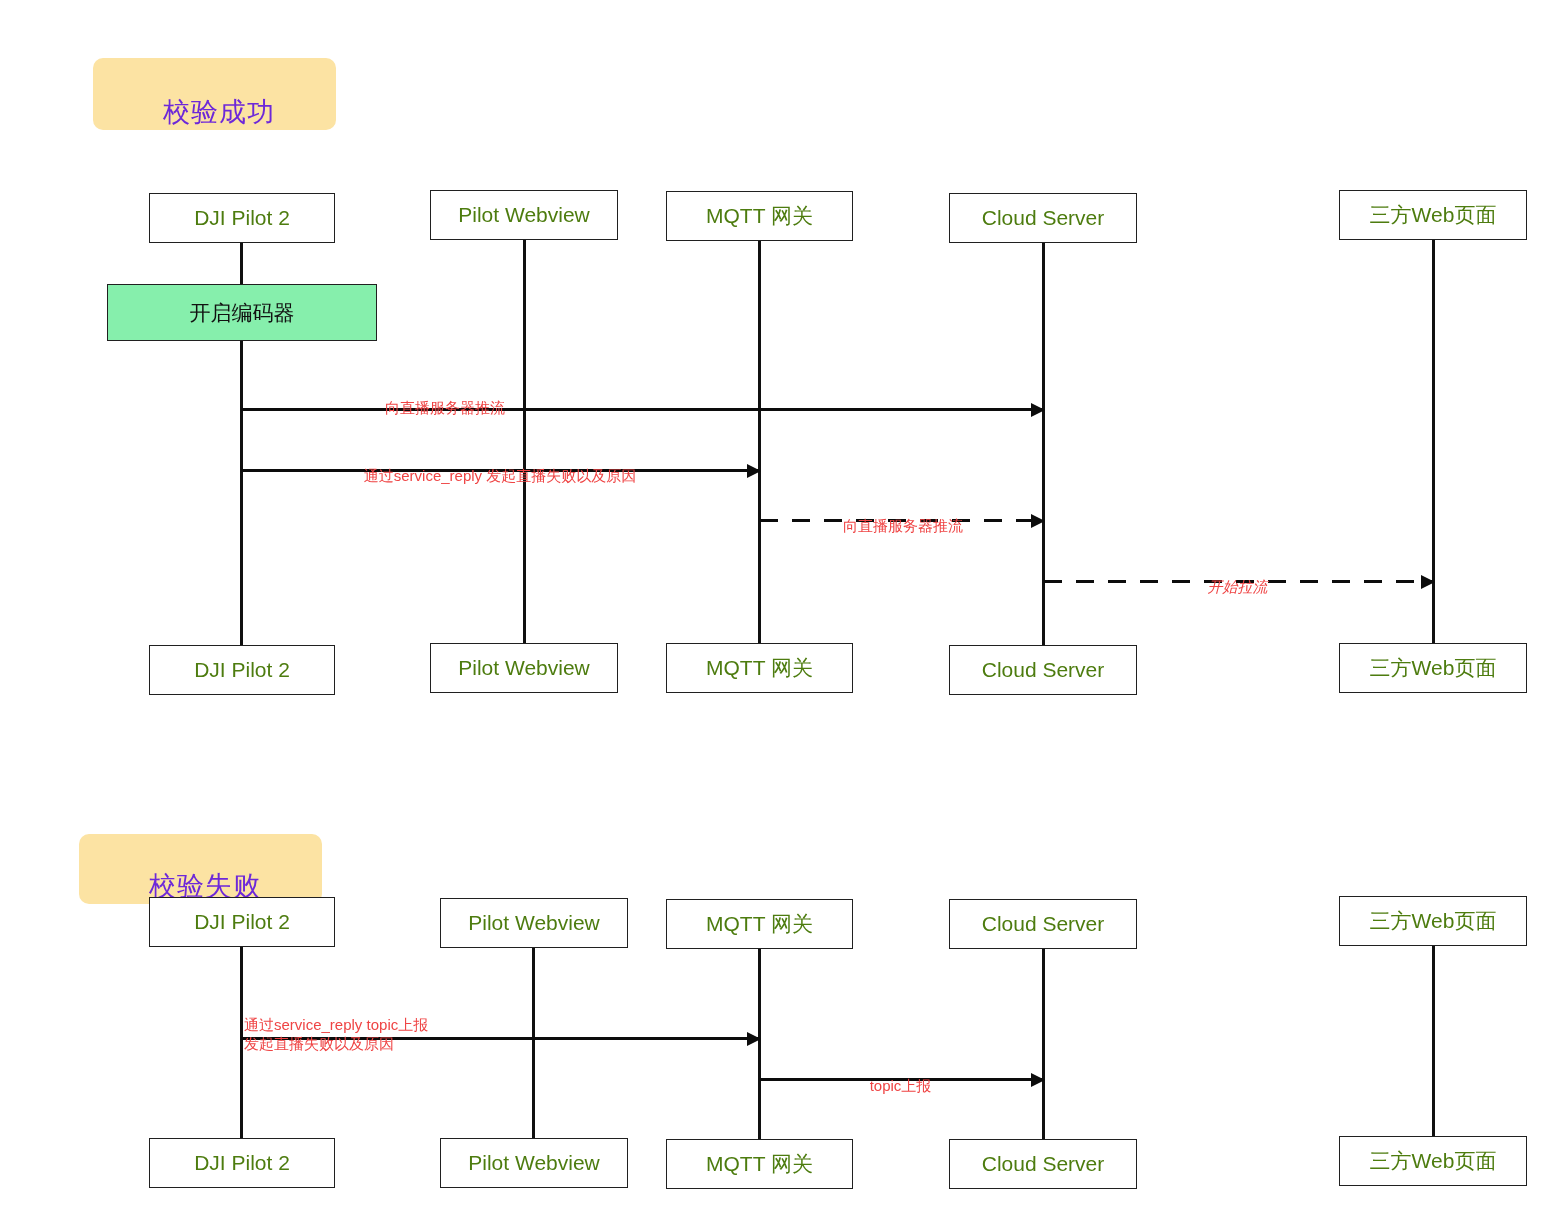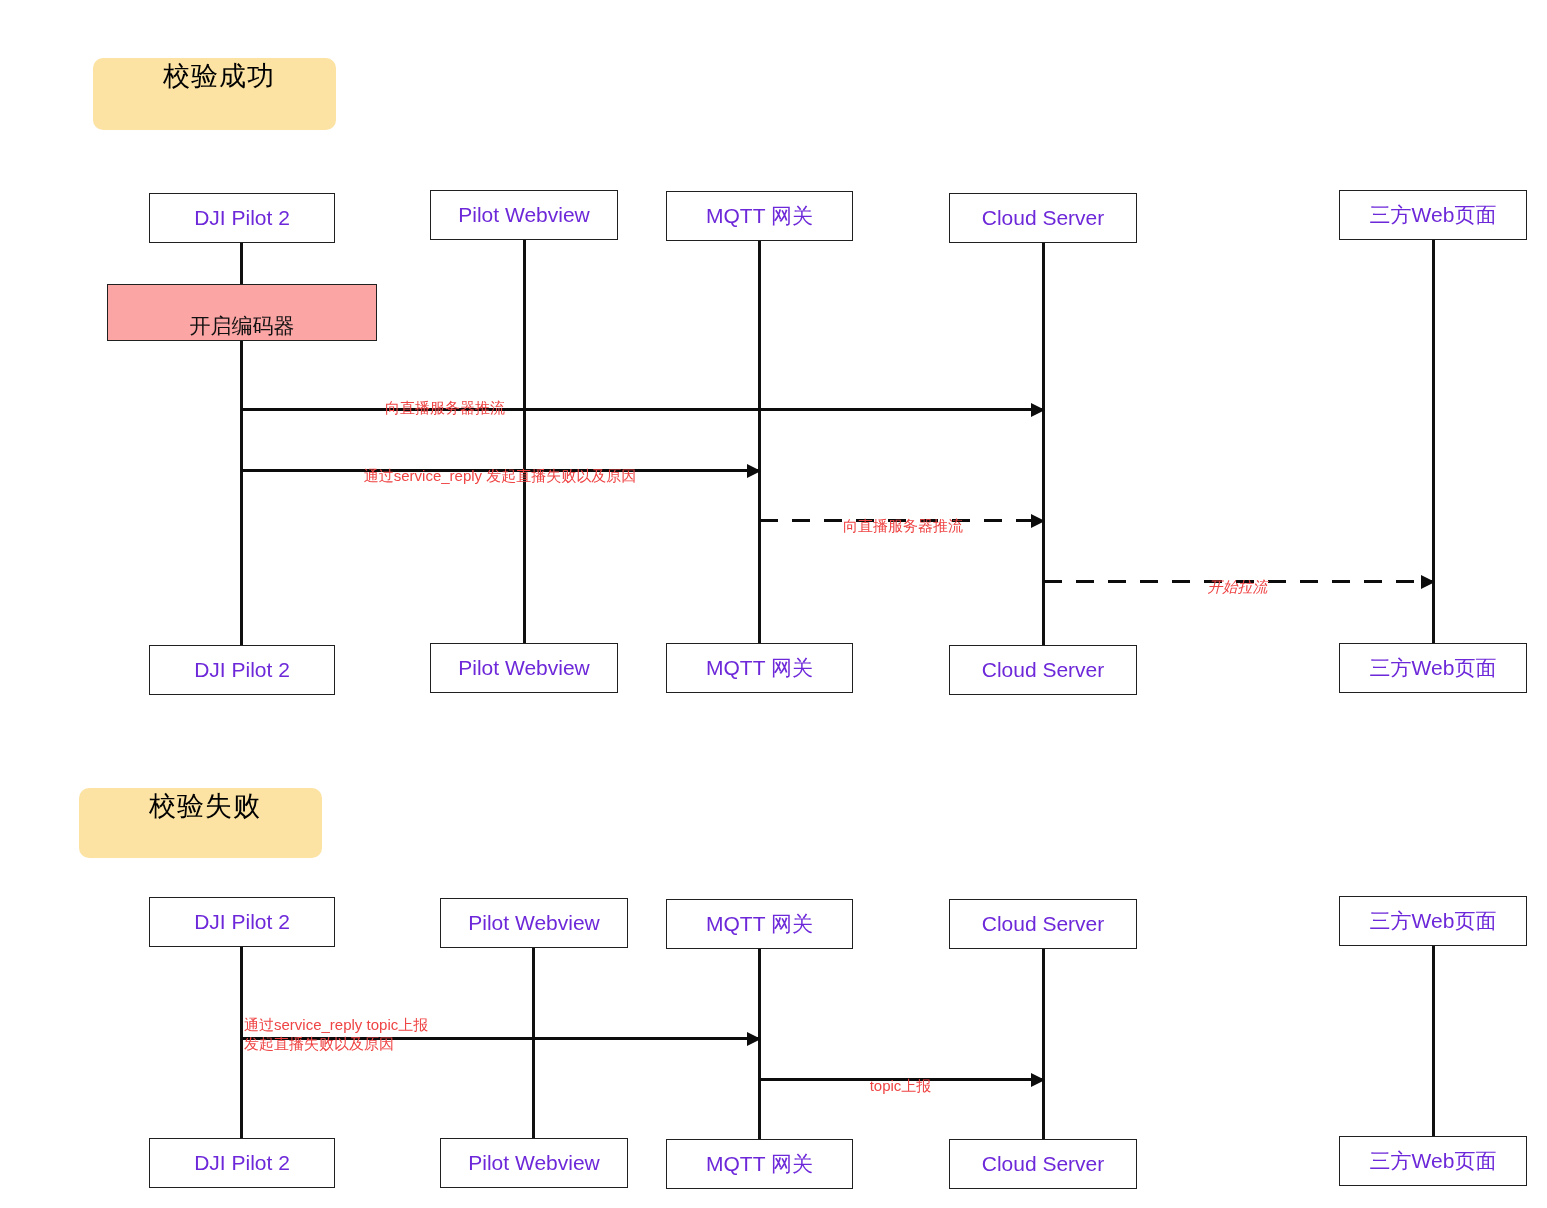--- a/index.html
+++ b/index.html
@@ -16,50 +16,50 @@
     position: relative;
     width: 1547px;
     height: 1208px;
     background: #ffffff;
     overflow: hidden;
   }
   
   .section-badge {
     position: absolute;
     display: flex;
-    align-items: flex-start;
+    align-items: flex-end;
     box-sizing: border-box;
     border-radius: 10px;
     font-size: 27px;
     letter-spacing: 1px;
-    color: #000000;
+    color: #6d28d9;
     white-space: nowrap;
   }
   
   .participant {
     position: absolute;
     box-sizing: border-box;
     border: 1.6px solid #202020;
     background: #ffffff;
     display: flex;
     align-items: center;
     justify-content: center;
     font-size: 21px;
-    color: #6d28d9;
+    color: #4d7c0f;
     white-space: nowrap;
     z-index: 3;
   }
   
   .action-box {
     position: absolute;
     box-sizing: border-box;
     border: 1.6px solid #202020;
-    background: #fca5a5;
+    background: #86efac;
     display: flex;
-    align-items: flex-end;
+    align-items: center;
     justify-content: center;
     font-size: 21px;
     color: #111111;
     white-space: nowrap;
     z-index: 4;
   }
   
   .lifeline {
     position: absolute;
     width: 3px;
@@ -175,21 +175,21 @@
   <div class="participant" style="left:666px; top:643px; width:187px; height:50px;">
     <span>MQTT 网关</span>
   </div>
   <div class="participant" style="left:949px; top:645px; width:188px; height:50px;">
     <span>Cloud Server</span>
   </div>
   <div class="participant" style="left:1339px; top:643px; width:188px; height:50px;">
     <span>三方Web页面</span>
   </div>
 
-  <div class="section-badge" style="left:79px; top:788px; width:243px; height:70px; padding-left:70px; background:#fce3a3;">
+  <div class="section-badge" style="left:79px; top:834px; width:243px; height:70px; padding-left:70px; background:#fce3a3;">
     <span>校验失败</span>
   </div>
 
   <div class="lifeline" style="left:240px; top:945px; height:195px;"></div>
   <div class="lifeline" style="left:532px; top:946px; height:192px;"></div>
   <div class="lifeline" style="left:758px; top:947px; height:193px;"></div>
   <div class="lifeline" style="left:1042px; top:947px; height:193px;"></div>
   <div class="lifeline" style="left:1432px; top:944px; height:196px;"></div>
 
   <div class="participant" style="left:149px; top:897px; width:186px; height:50px;">

